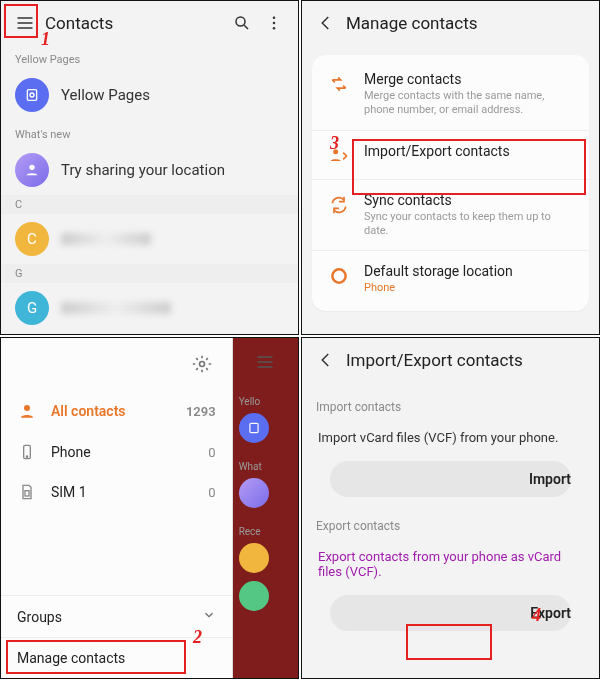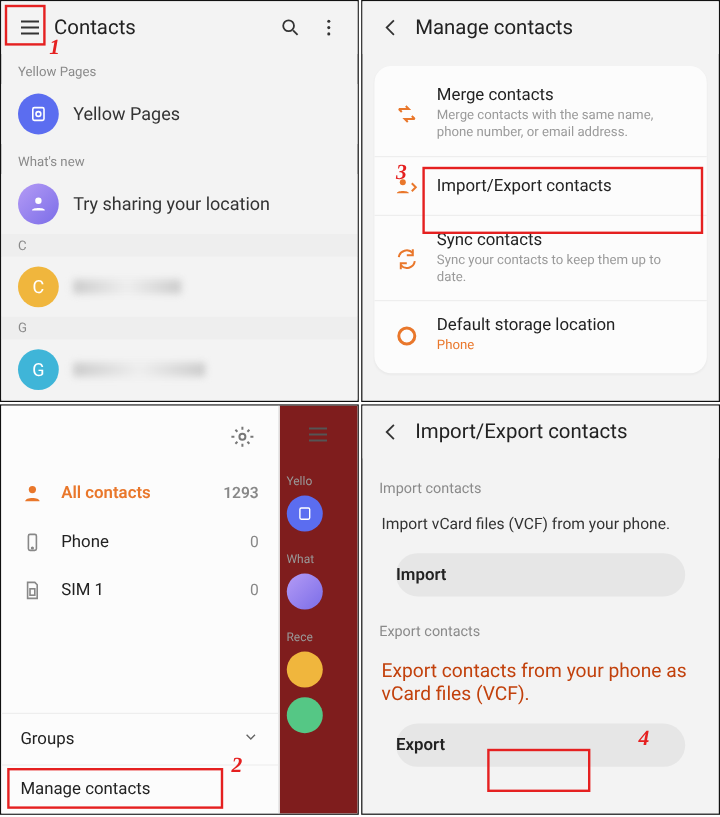--- a/index.html
+++ b/index.html
@@ -76,21 +76,21 @@
   .card {
     background: #fcfcfc;
     margin: 10px 10px 0;
     border-radius: 14px;
     padding: 4px 0;
     box-shadow: 0 1px 2px rgba(0,0,0,0.04);
   }
   .mrow {
     display:flex; gap:14px;
     padding: 12px 16px;
-    align-items: center;
+    align-items: flex-start;
   }
   .mrow + .mrow { border-top: 1px solid #eee; }
   .micon {
     width: 22px; height: 22px;
     display:flex; align-items:center; justify-content:center;
     color:#e9772b; flex-shrink:0;
     margin-top:2px;
   }
   .mtitle { font-size: 14px; color:#222; }
   .mdesc { font-size: 11px; color:#9a9a9a; line-height:1.3; margin-top:2px; }
@@ -105,21 +105,21 @@
     background:#7f1d1d; overflow:hidden;
   }
   .drow {
     display:flex; align-items:center;
     padding: 12px 16px; gap:14px;
     font-size:14px;
   }
   .dcount { margin-left:auto; color:#888; font-size:13px; }
   .dicn { width:20px; color:#888; display:flex; justify-content:center; }
   .pill-btn {
-    display:flex; align-items:center; justify-content:flex-start;
+    display:flex; align-items:center; justify-content:flex-end;
     background:#e6e6e6; border-radius:22px;
     height:36px; font-size:14px; font-weight:600; color:#222;
   }
   .blurred {
     filter: blur(3px);
     background: linear-gradient(90deg,#ccc,#eee,#ccc);
     height:12px; border-radius:2px;
   }
   .chev-down { display:inline-block; transform: rotate(0deg); }
 </style>
@@ -357,21 +357,21 @@
 
     <div class="sectlbl" style="padding-top:18px; font-size:12px">Import contacts</div>
     <div style="padding:12px 16px; font-size:13px; color:#333">Import vCard files (VCF) from your phone.</div>
     <div style="padding:4px 28px 14px">
       <div class="pill-btn">
           <span>Import</span>
         </div>
     </div>
 
     <div class="sectlbl" style="font-size:12px">Export contacts</div>
-    <div style="padding:12px 16px; font-size:16px; color:#c2410c">Export contacts from your phone as vCard files (VCF).</div>
+    <div style="padding:12px 16px; font-size:13px; color:#a21caf">Export contacts from your phone as vCard files (VCF).</div>
     <div style="padding:4px 28px">
       <div class="pill-btn">
           <span>Export</span>
         </div>
     </div>
 
     <div class="ann-box" style="left:104px; bottom:18px; width:86px; height:36px"></div>
     <div class="ann-num" style="left:230px; bottom:52px">4</div>
   </div>
 

